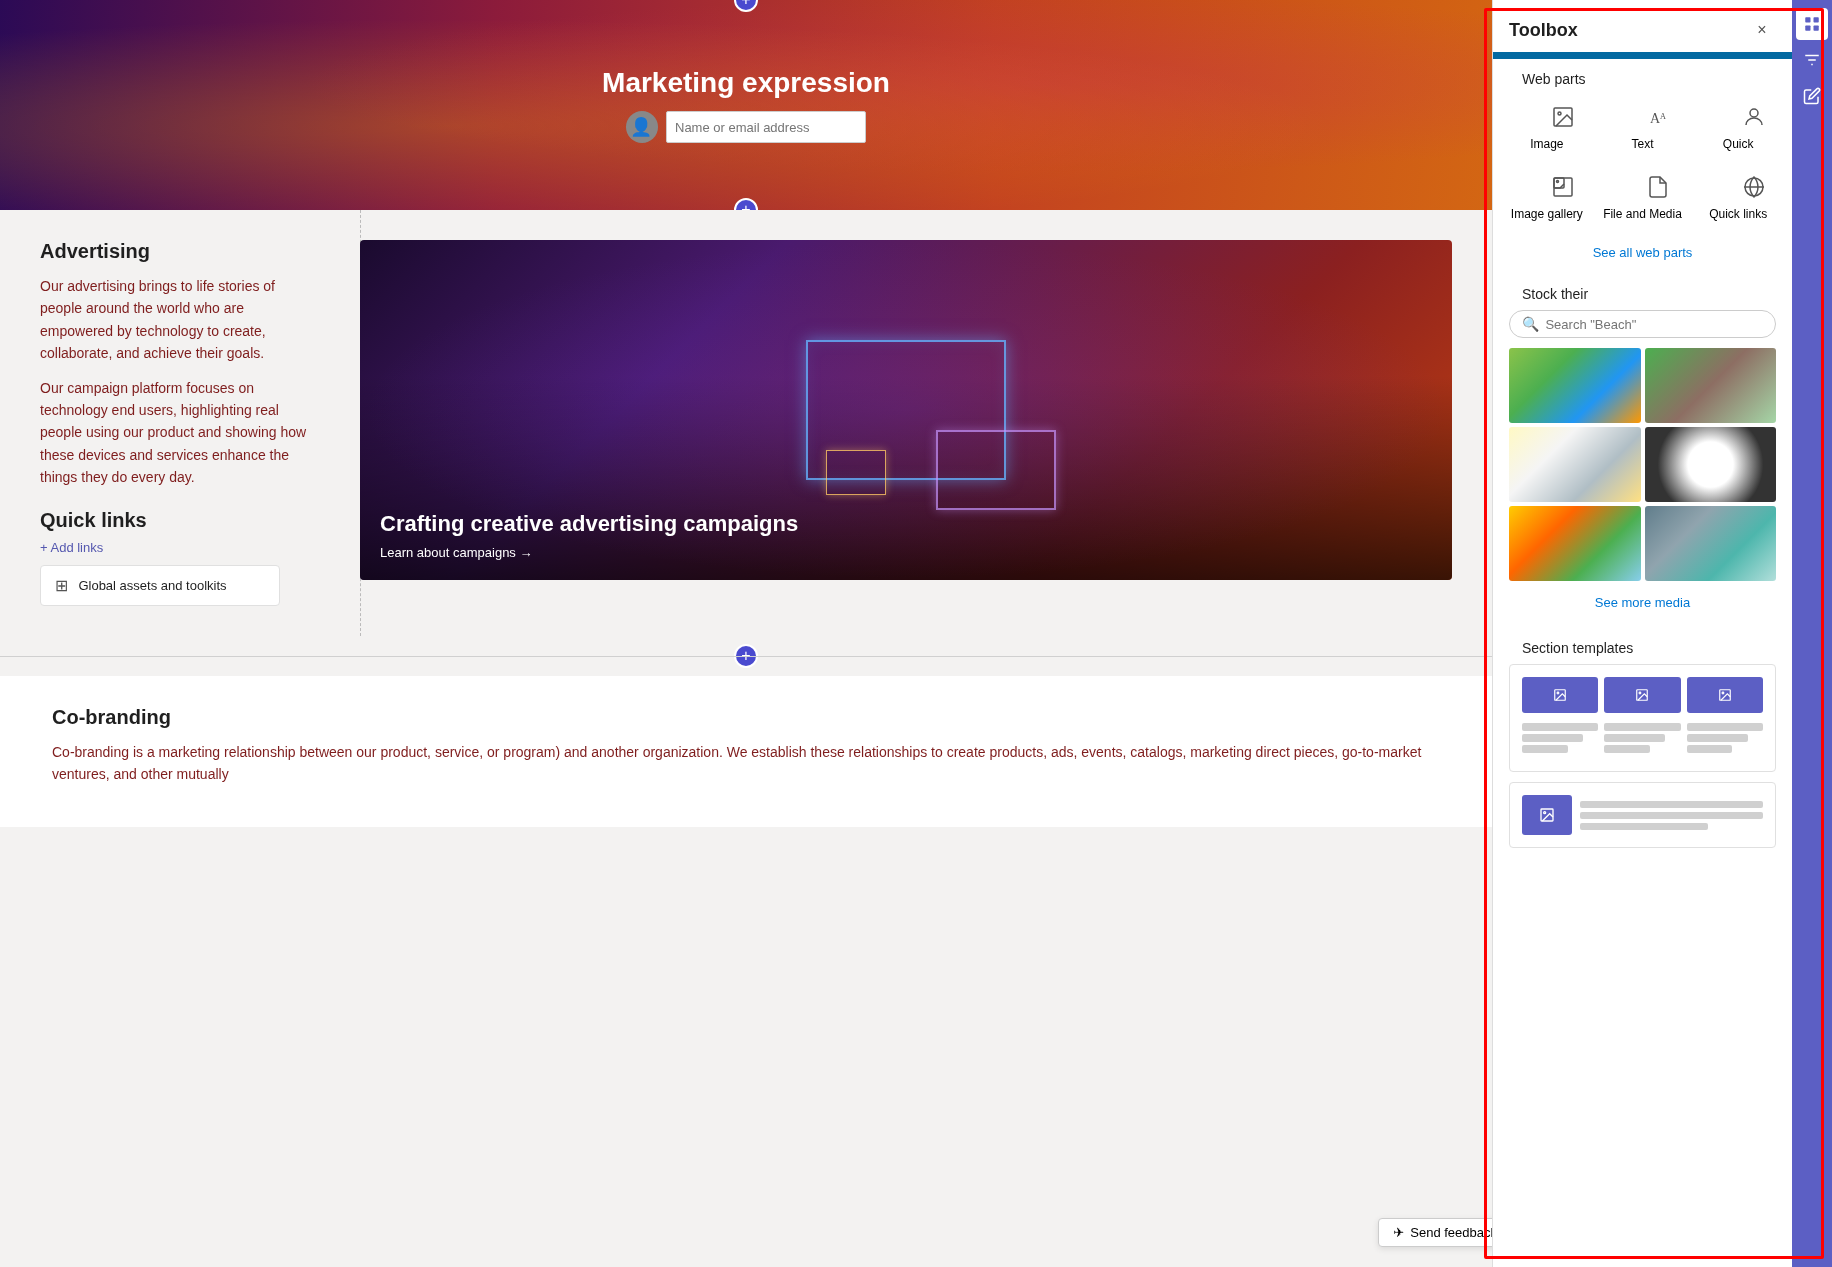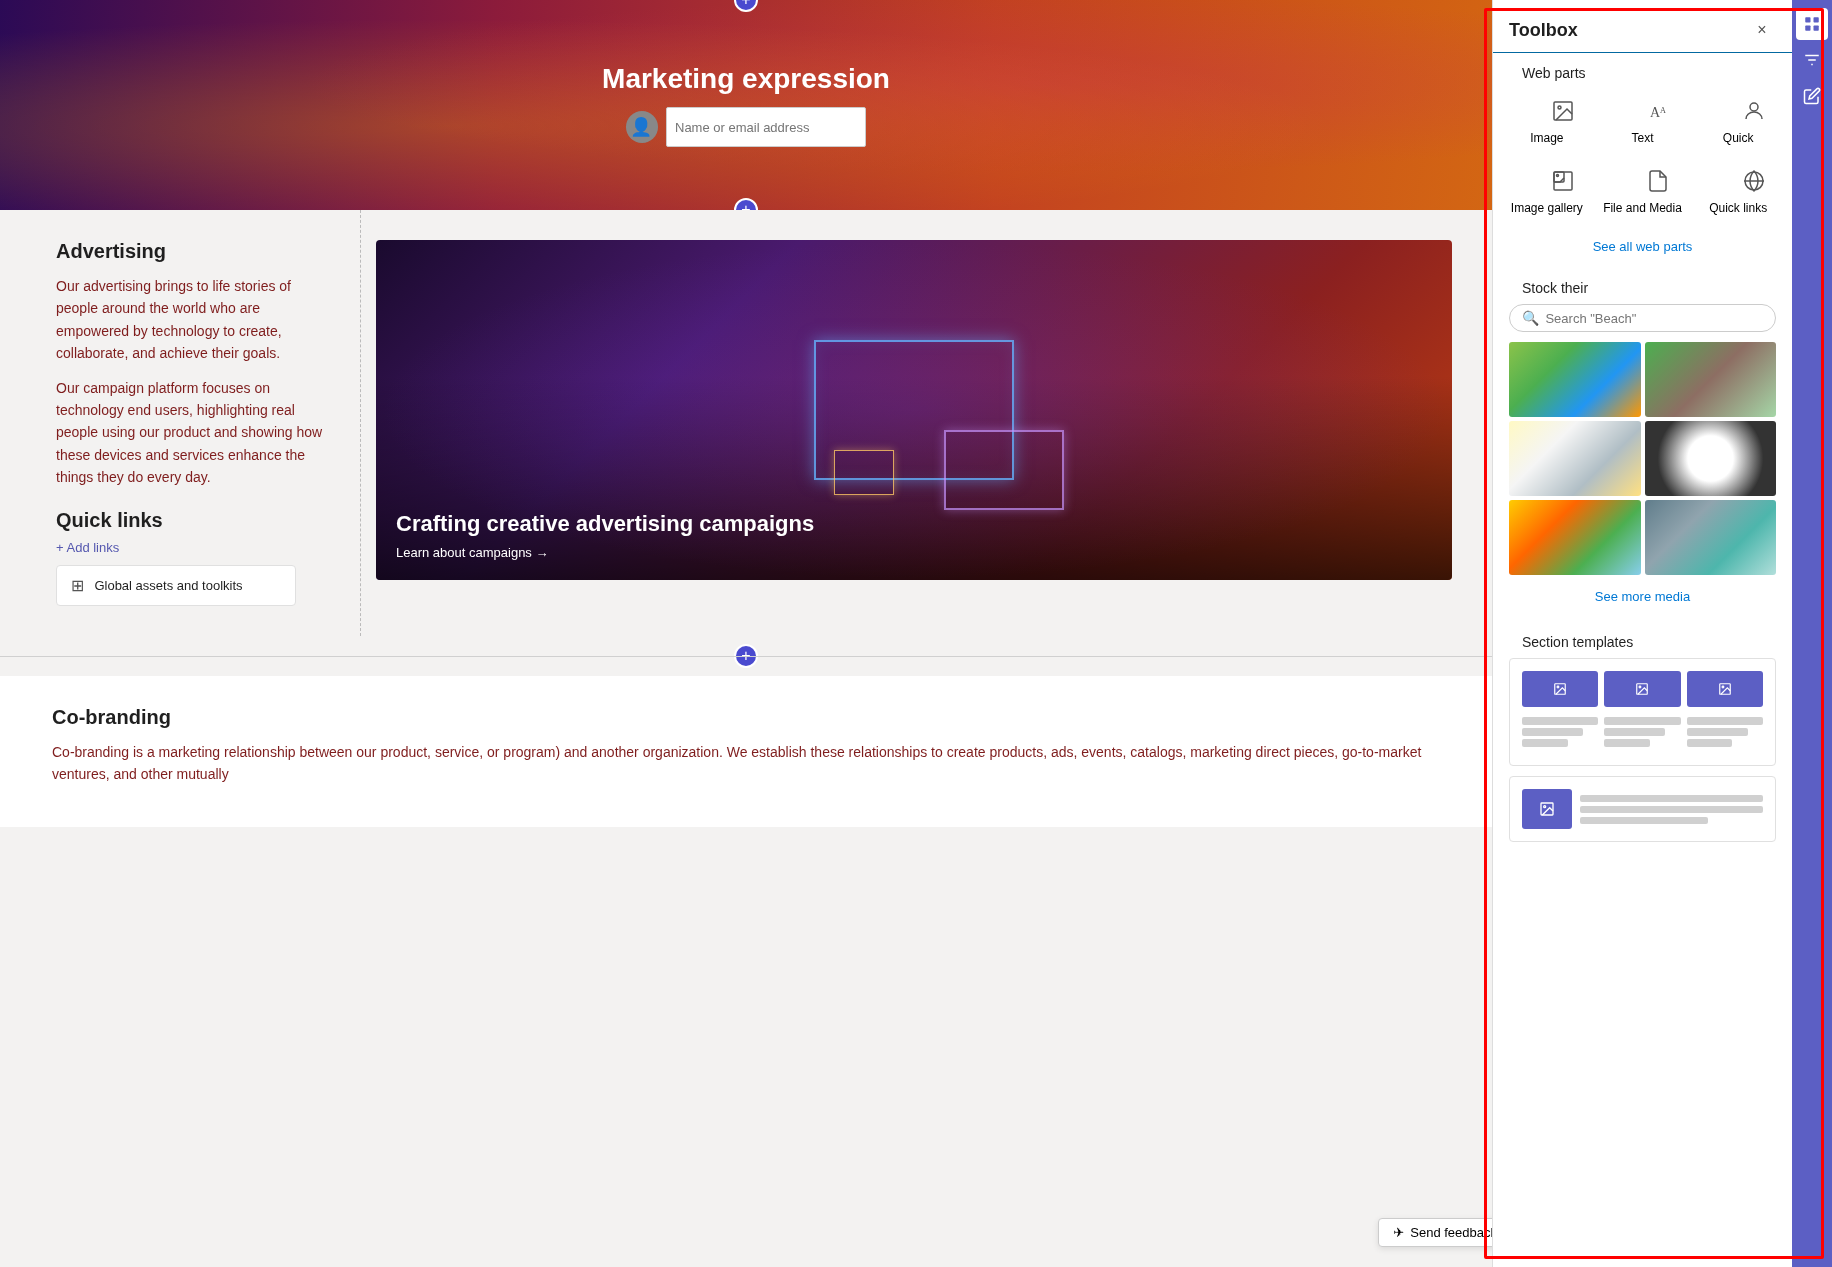--- a/index.html
+++ b/index.html
@@ -87,21 +87,21 @@
       border-radius: 50%;
       background: #888;
       display: flex;
       align-items: center;
       justify-content: center;
       color: white;
       font-size: 18px;
     }
     .hero-input {
       width: 200px;
-      height: 40px;
+      height: 32px;
       border: 1px solid #ccc;
       background: white;
       border-radius: 2px;
       padding: 0 8px;
       font-size: 13px;
       color: #555;
     }
 
     
     .body-section {
@@ -297,21 +297,21 @@
       display: flex;
       flex-direction: column;
       overflow-y: auto;
       position: relative;
     }
     .toolbox-header {
       display: flex;
       align-items: center;
       justify-content: space-between;
       padding: 16px 16px 8px;
-      border-bottom: 1px solid #0369a1;
+      border-bottom: 7px solid #0369a1;
     }
     .toolbox-title {
       font-size: 18px;
       font-weight: 600;
       color: #1f1f1f;
     }
     .toolbox-close {
       background: none;
       border: none;
       cursor: pointer;
@@ -544,21 +544,21 @@
     <div class="hero-input-row">
       <div class="hero-avatar">👤</div>
       <input class="hero-input" placeholder="Name or email address" style="">
     </div>
     <div class="hero-add-btn-bottom">
       <div class="add-circle">+</div>
     </div>
   </div>
 
   <div class="body-section">
-    <div style="position:relative;padding-left:16px;">
+    <div style="position:relative;">
       <div class="vert-divider"></div>
       <div class="content-row">
 
         <div class="left-col">
           <div class="section-title">Advertising</div>
           <div class="section-body">Our advertising brings to life stories of people around the world who are empowered by technology to create, collaborate, and achieve their goals.</div>
           <div class="section-body">Our campaign platform focuses on technology end users, highlighting real people using our product and showing how these devices and services enhance the things they do every day.</div>
 
           <div class="quick-links-section">
             <div class="quick-links-title">Quick links</div>

